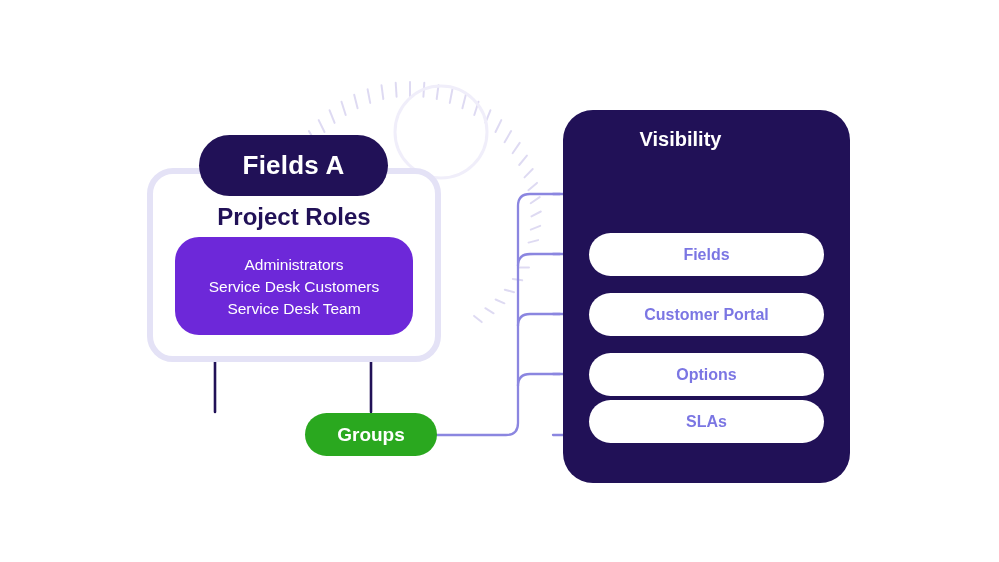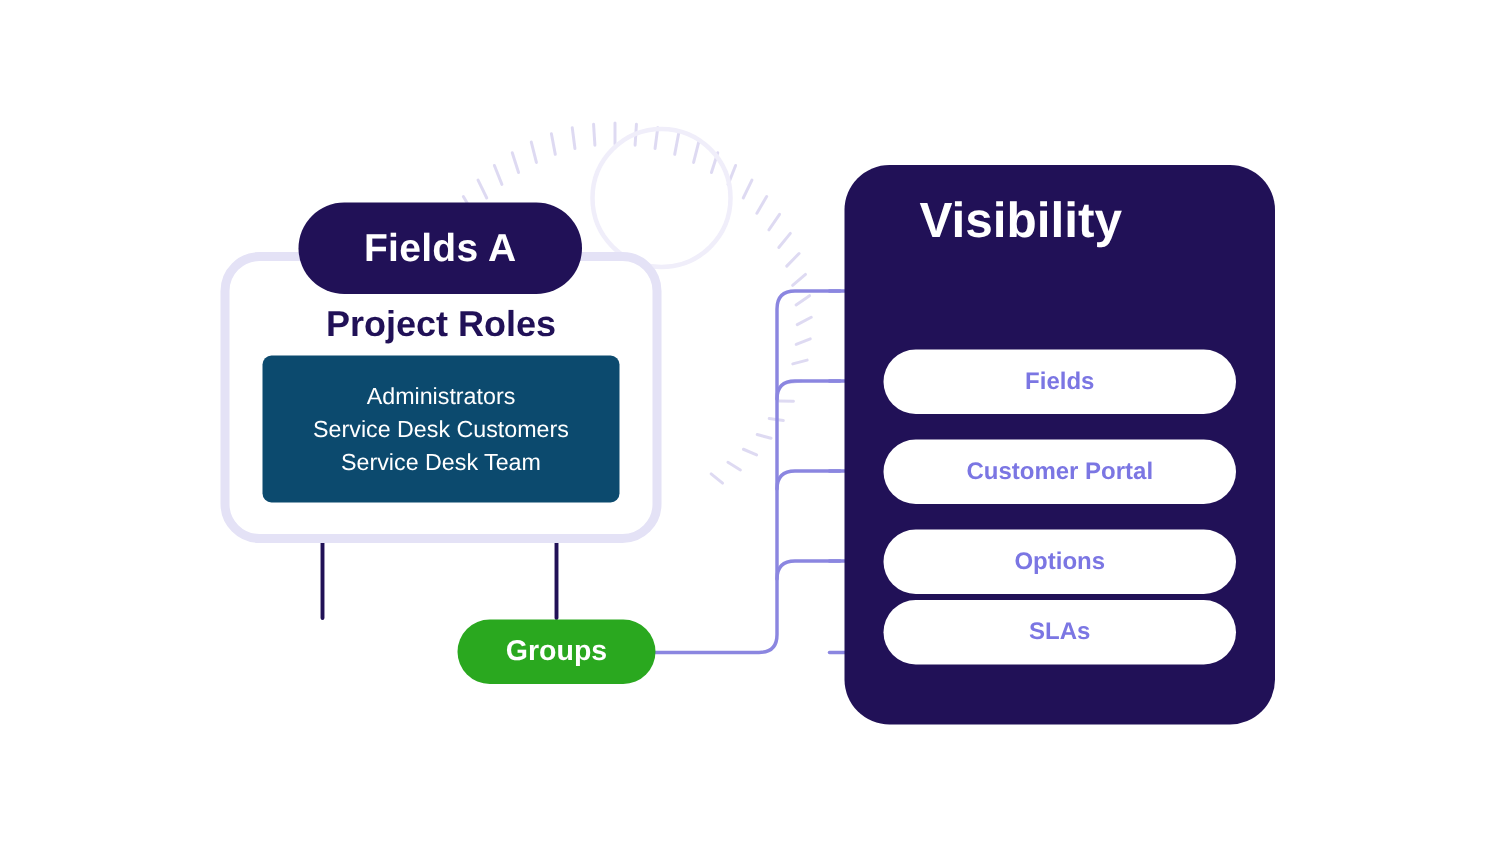--- a/index.html
+++ b/index.html
@@ -74,22 +74,22 @@
     font-size: 24px;
     font-weight: bold;
   }
 
   #roles-box {
     position: absolute;
     left: 175px;
     top: 237px;
     width: 238px;
     height: 98px;
-    border-radius: 6px;
-    background: #0c4a6e;
+    border-radius: 24px;
+    background: #6d28d9;
     display: flex;
     flex-direction: column;
     align-items: center;
     justify-content: center;
     gap: 1px;
   }
   .role-line {
     color: #ffffff;
     font-size: 15.5px;
     line-height: 21px;
@@ -123,21 +123,21 @@
     border-radius: 30px;
     background: #211157;
   }
   #visibility-title {
     position: absolute;
     left: 0;
     top: 18px;
     width: 235px;
     text-align: center;
     color: #ffffff;
-    font-size: 33px;
+    font-size: 20px;
     font-weight: bold;
   }
   .vis-pill {
     position: absolute;
     left: 26px;
     width: 235px;
     height: 43px;
     border-radius: 22px;
     background: #ffffff;
     display: flex;

